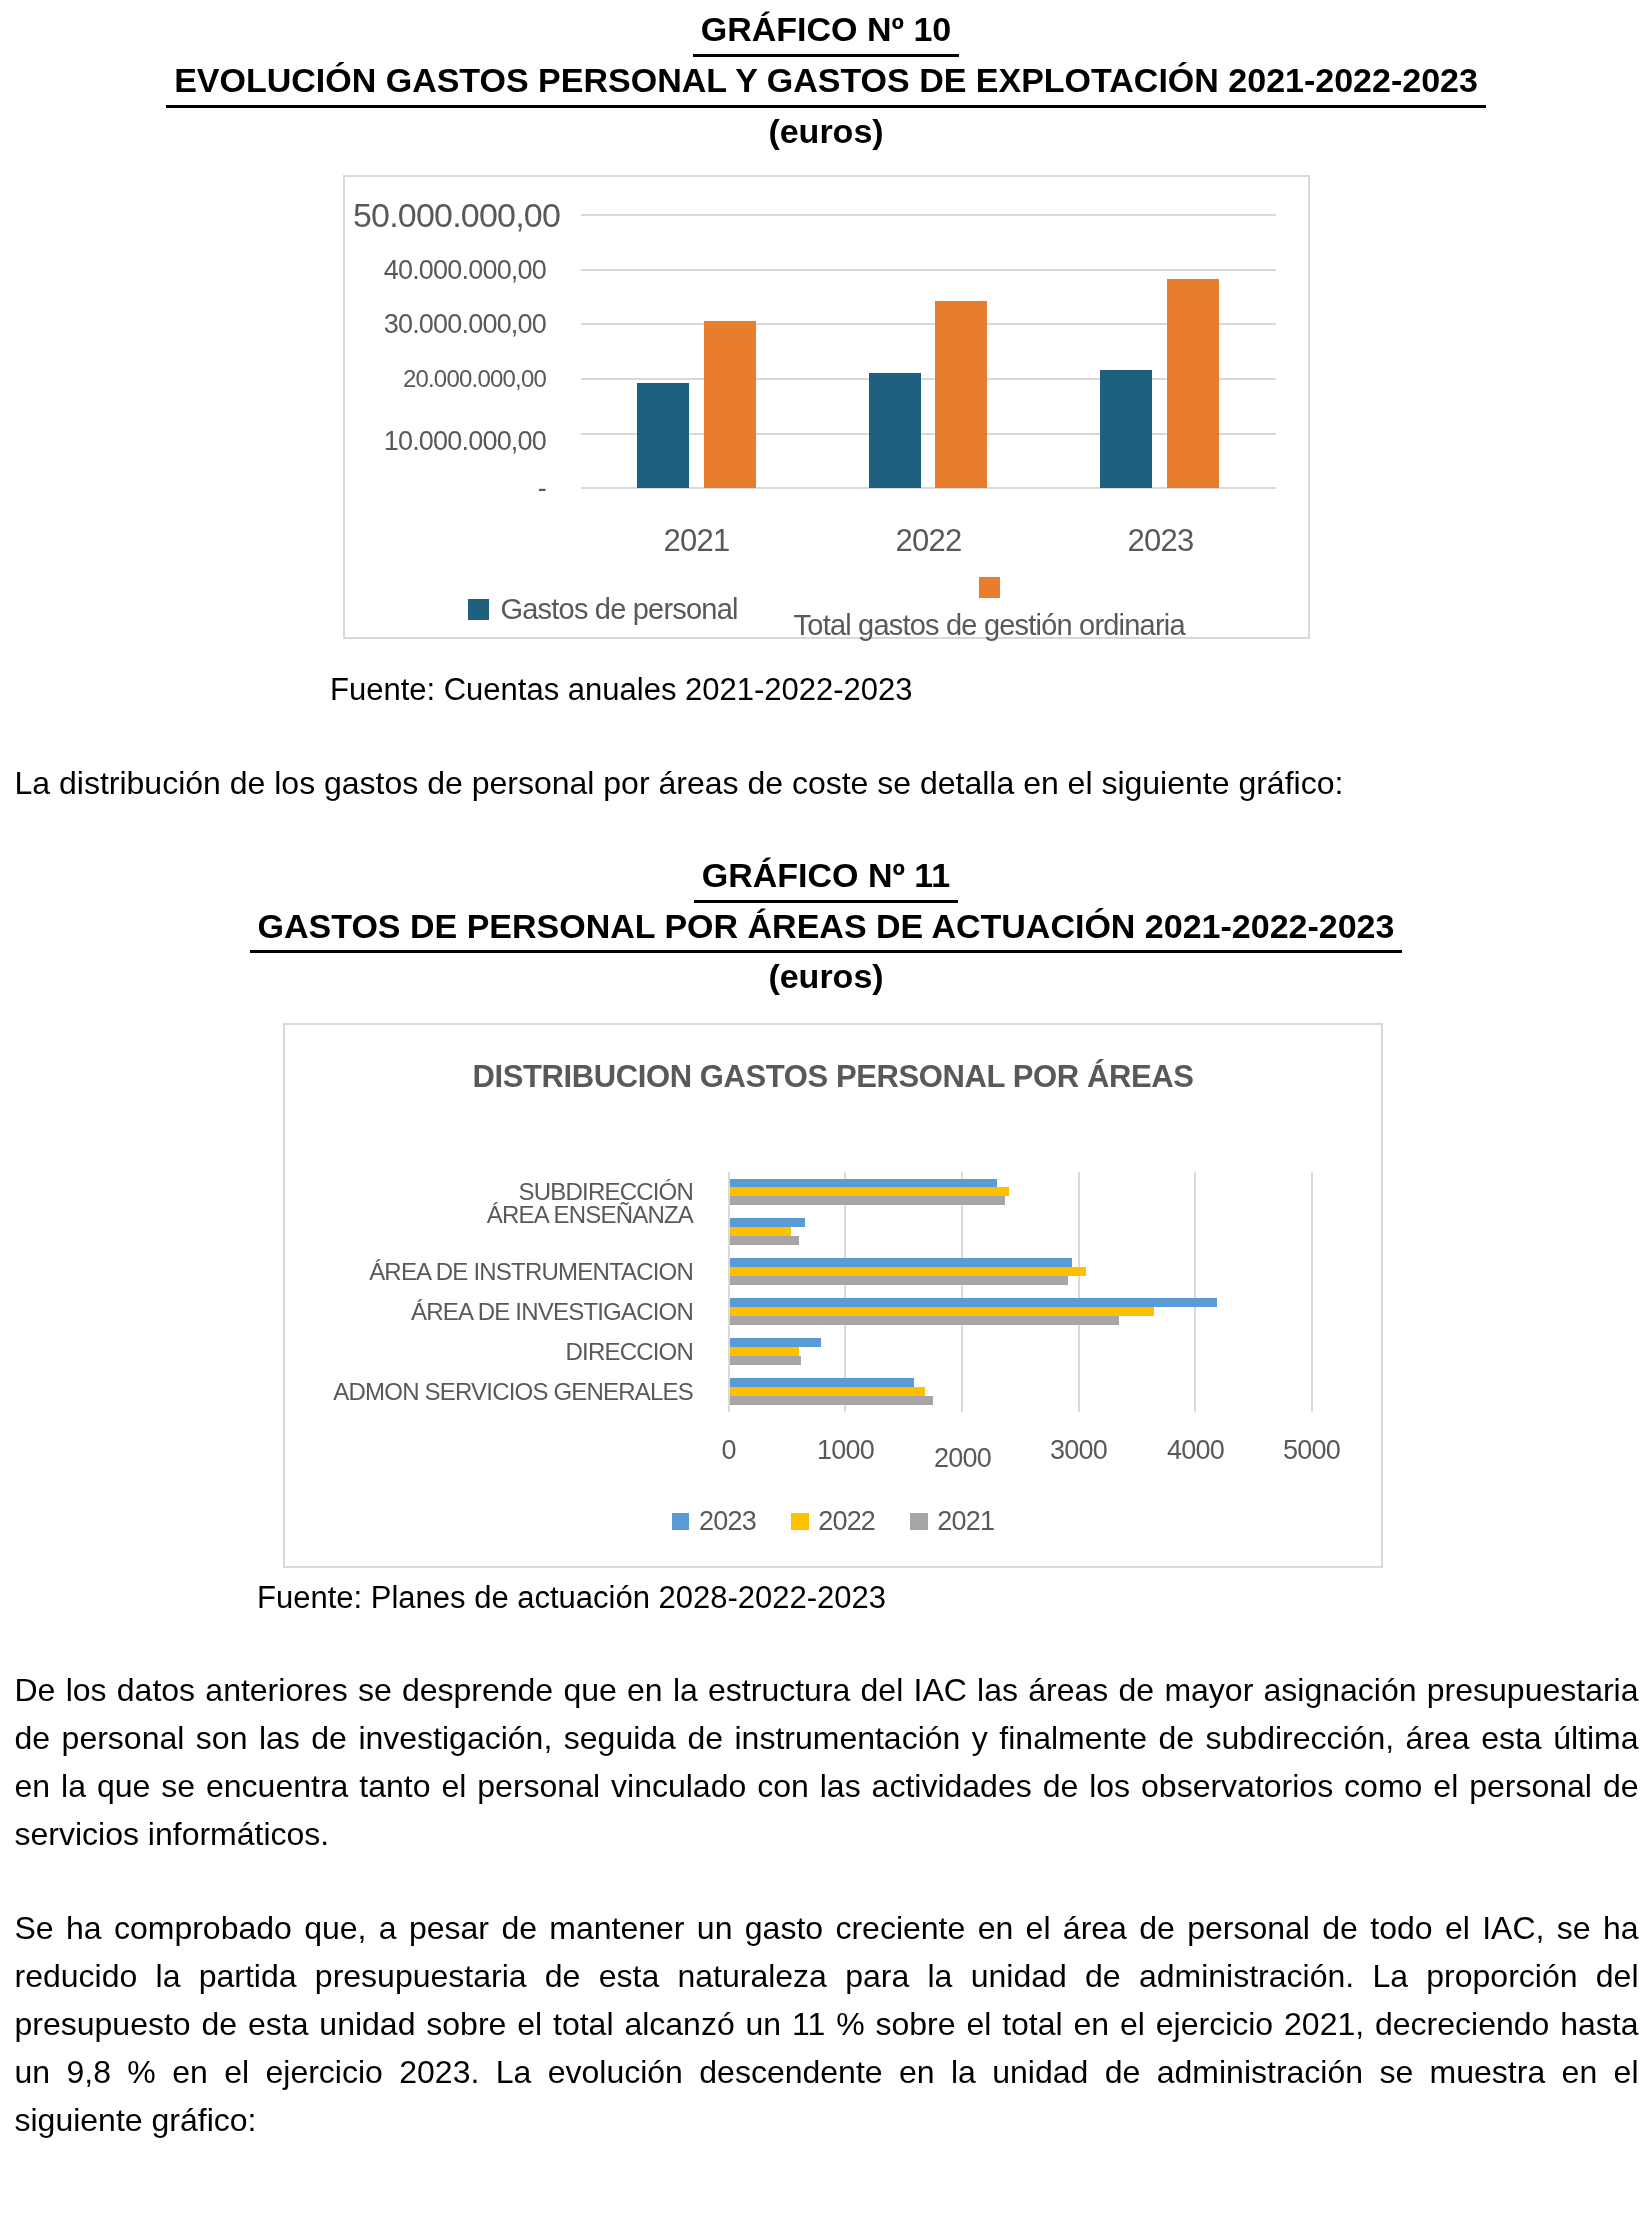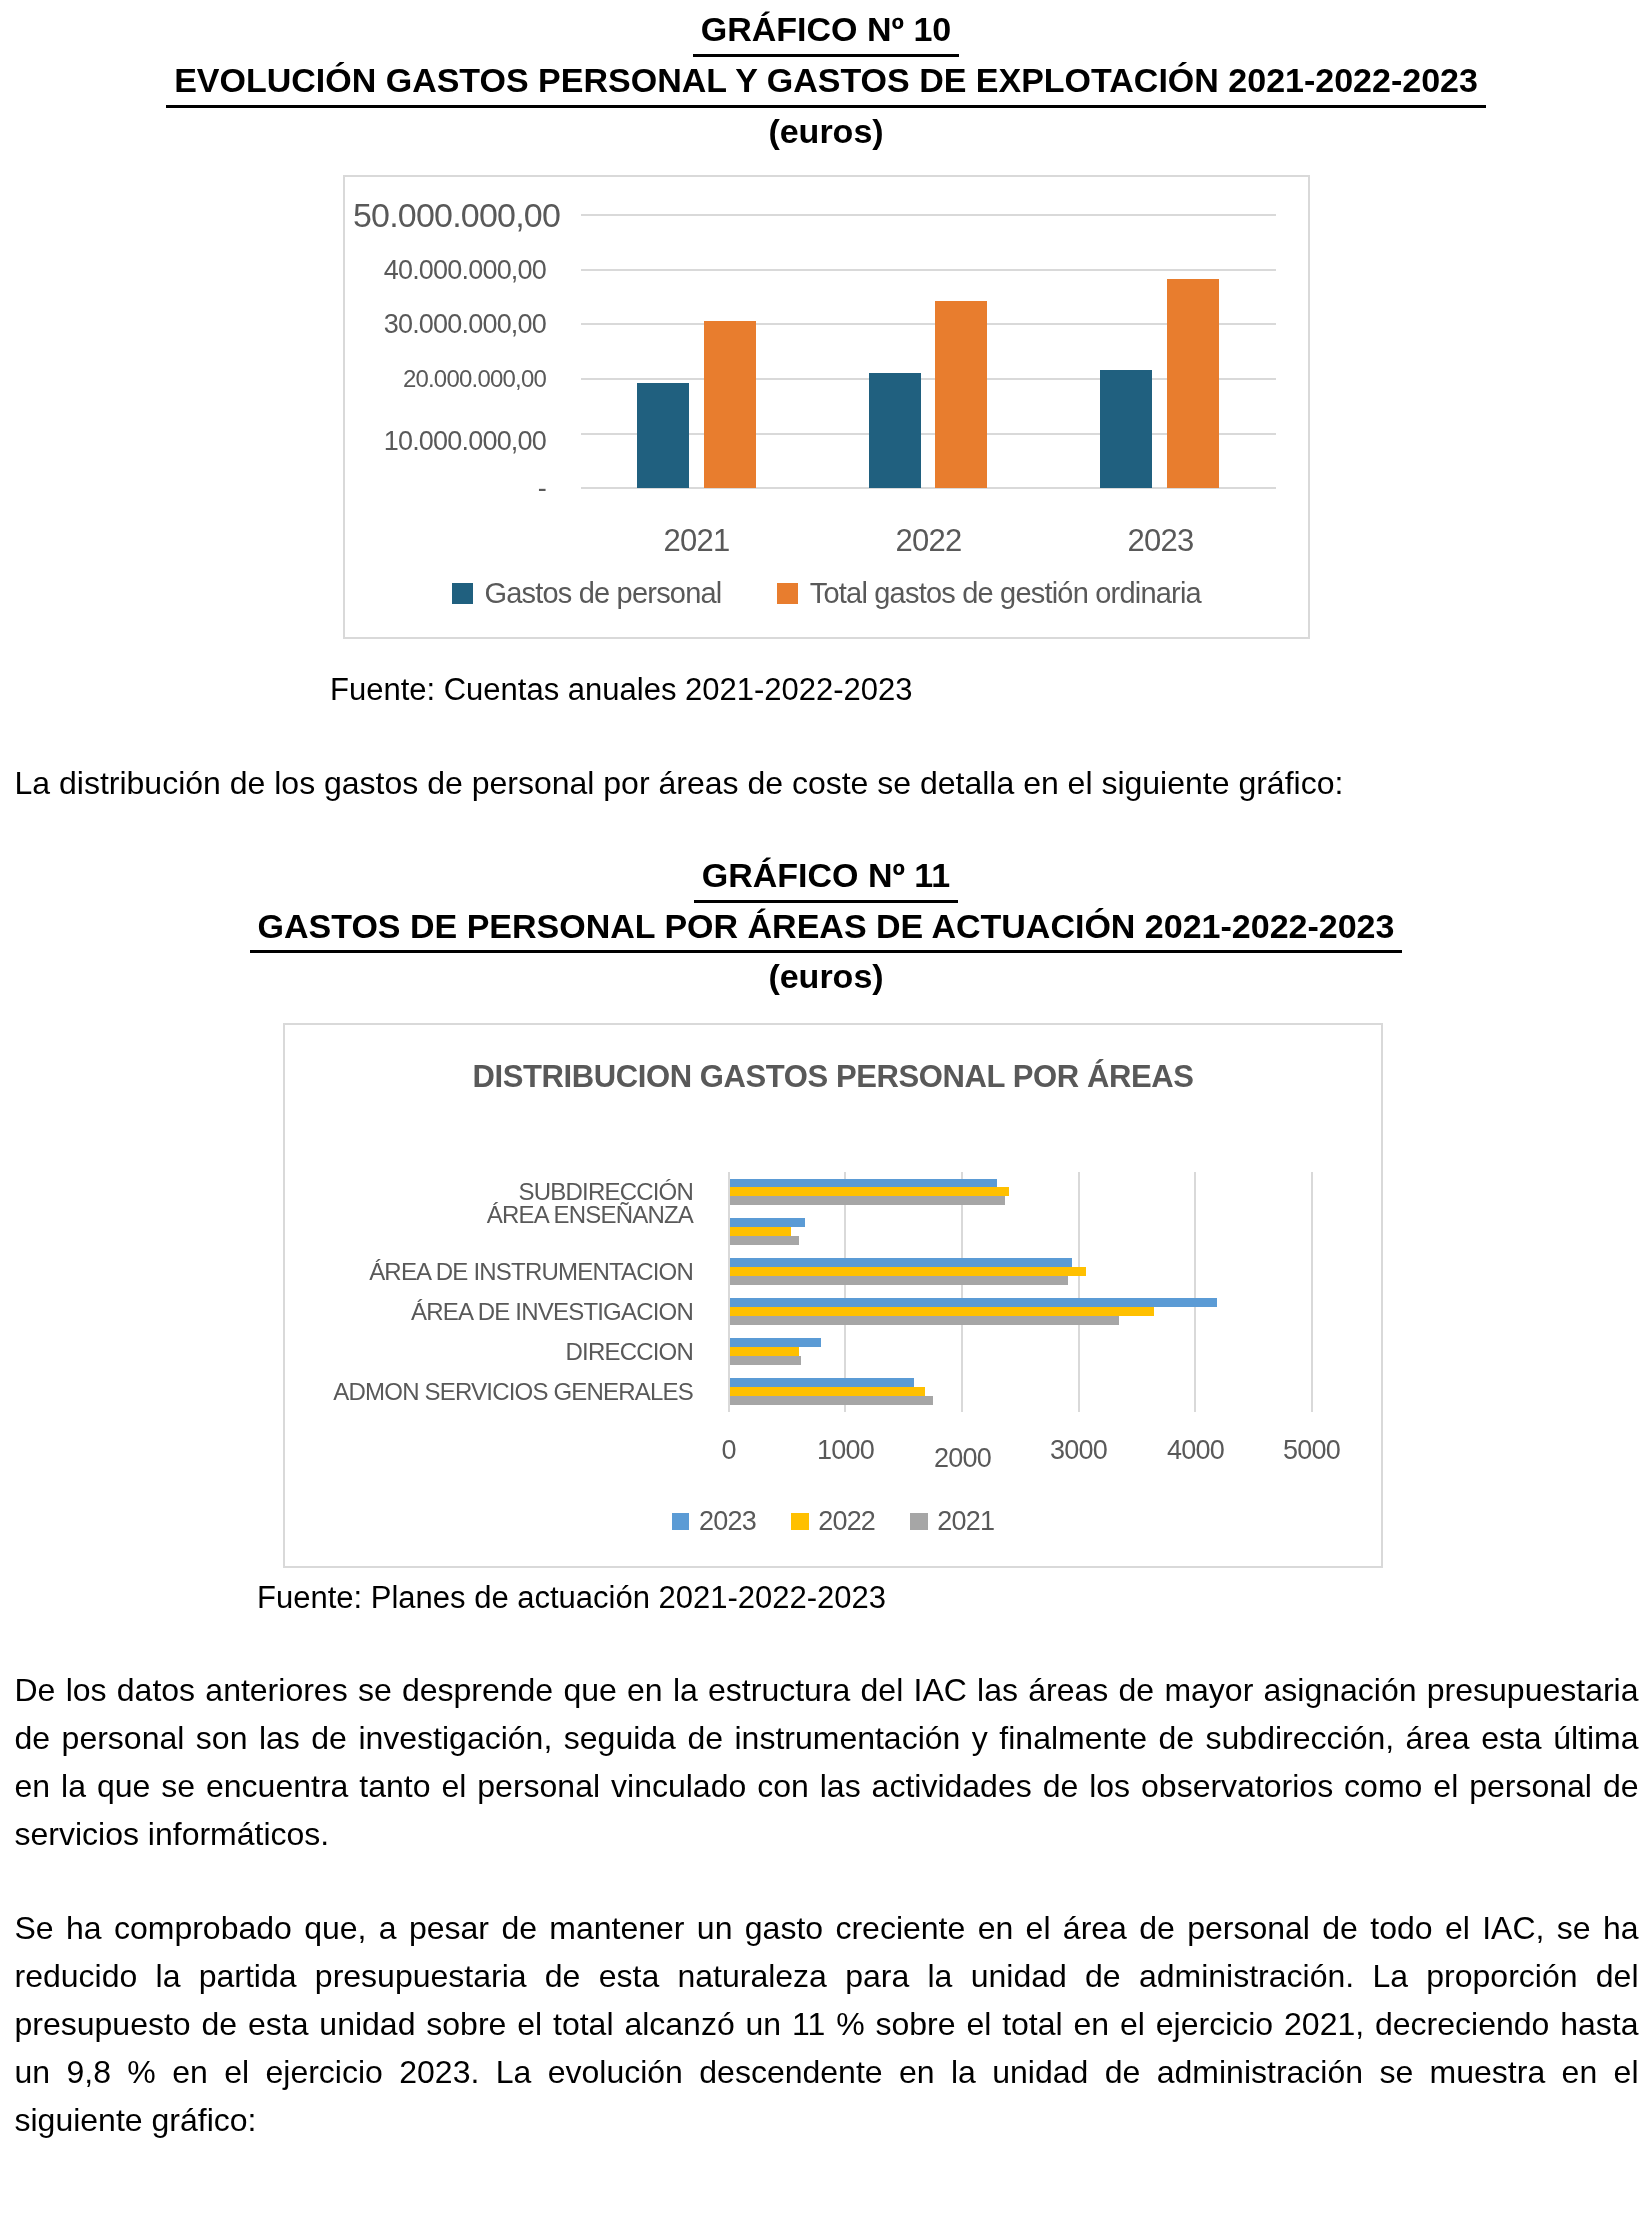--- a/index.html
+++ b/index.html
@@ -57,21 +57,21 @@
       <div class="cel" style="left: 524px; top: 196px; width: 52px; height: 115px; background: rgb(32, 96, 127);"></div>
       <div class="cel" style="left: 590px; top: 124px; width: 52px; height: 187px; background: rgb(232, 125, 46);"></div>
       <div class="cel" style="left: 743px; top: 346px; width: 145px; text-align: center; font-size: 31px; color: rgb(89, 89, 89); letter-spacing: -0.8px;">2023</div>
       <div class="cel" style="left: 755px; top: 193px; width: 52px; height: 118px; background: rgb(32, 96, 127);"></div>
       <div class="cel" style="left: 822px; top: 102px; width: 52px; height: 209px; background: rgb(232, 125, 46);"></div>
       <div class="cel" style="left: 0px; top: 400px; width: 100%; display: flex; justify-content: center; gap: 56px;">
         <div class="cel" style="position: static; display: flex; align-items: center; gap: 11.3px;">
           <div class="cel" style="position: static; width: 21px; height: 21px; background: rgb(32, 96, 127);"></div>
           <div class="cel" style="position: static; font-size: 29px; color: rgb(89, 89, 89); letter-spacing: -0.8px;">Gastos de personal</div>
         </div>
-        <div class="cel" style="position: static; display: flex; align-items: center; gap: 11.3px;">
+        <div class="cel" style="position: static; display: flex; align-items: center; gap: 11.3px; flex-direction: column;">
           <div class="cel" style="position: static; width: 21px; height: 21px; background: rgb(232, 125, 46);"></div>
           <div class="cel" style="position: static; font-size: 29px; color: rgb(89, 89, 89); letter-spacing: -0.8px;">Total gastos de gestión ordinaria</div>
         </div>
       </div>
     </section>
 
   <p class="fuente f1">Fuente: Cuentas anuales 2021-2022-2023</p>
 
   <p class="body intro">La distribución de los gastos de personal por áreas de coste se detalla en el siguiente gráfico:</p>
 
@@ -128,20 +128,20 @@
           <div class="cel" style="position: static; width: 17.7px; height: 17.7px; background: rgb(255, 192, 0);"></div>
           <div class="cel" style="position: static; font-size: 27px; color: rgb(89, 89, 89); letter-spacing: -0.8px;">2022</div>
         </div>
         <div class="cel" style="position: static; display: flex; align-items: center; gap: 9.6px;">
           <div class="cel" style="position: static; width: 17.7px; height: 17.7px; background: rgb(166, 166, 166);"></div>
           <div class="cel" style="position: static; font-size: 27px; color: rgb(89, 89, 89); letter-spacing: -0.8px;">2021</div>
         </div>
       </div>
     </section>
 
-  <p class="fuente f2">Fuente: Planes de actuación 2021-2022-2023</p>
+  <p class="fuente f2">Fuente: Planes de actuación 2028-2022-2023</p>
 
   <p class="body p1">De los datos anteriores se desprende que en la estructura del IAC las áreas de mayor asignación presupuestaria de personal son las de investigación, seguida de instrumentación y finalmente de subdirección, área esta última en la que se encuentra tanto el personal vinculado con las actividades de los observatorios como el personal de servicios informáticos.</p>
 
   <p class="body p2">Se ha comprobado que, a pesar de mantener un gasto creciente en el área de personal de todo el IAC, se ha reducido la partida presupuestaria de esta naturaleza para la unidad de administración. La proporción del presupuesto de esta unidad sobre el total alcanzó un 11 % sobre el total en el ejercicio 2021, decreciendo hasta un 9,8 % en el ejercicio 2023. La evolución descendente en la unidad de administración se muestra en el siguiente gráfico:</p>
 
 </div>
 
 
 </body></html>

